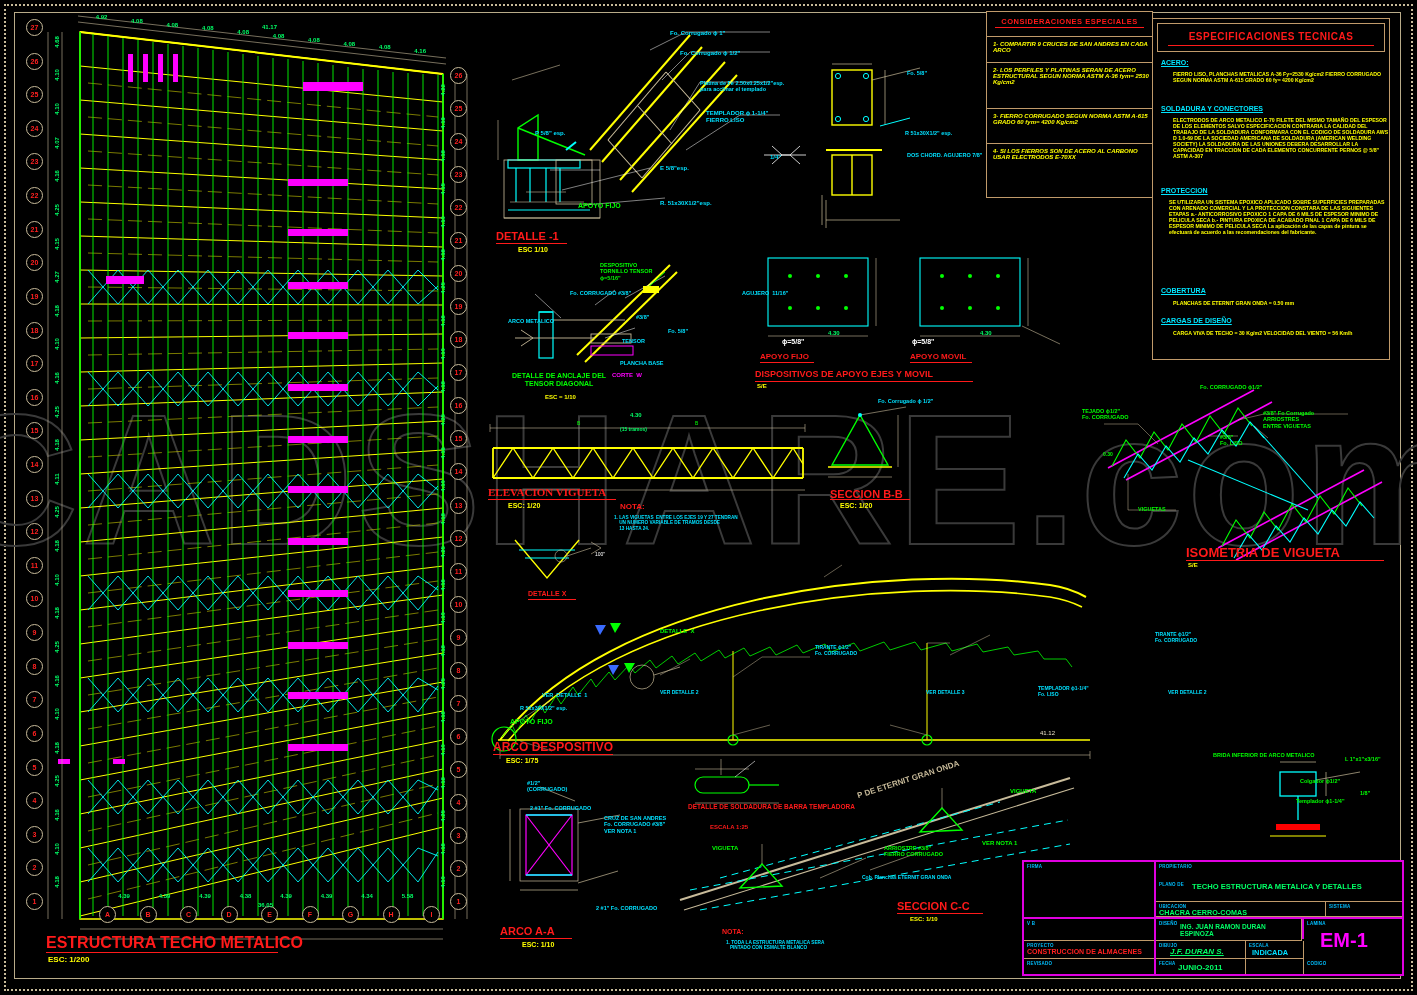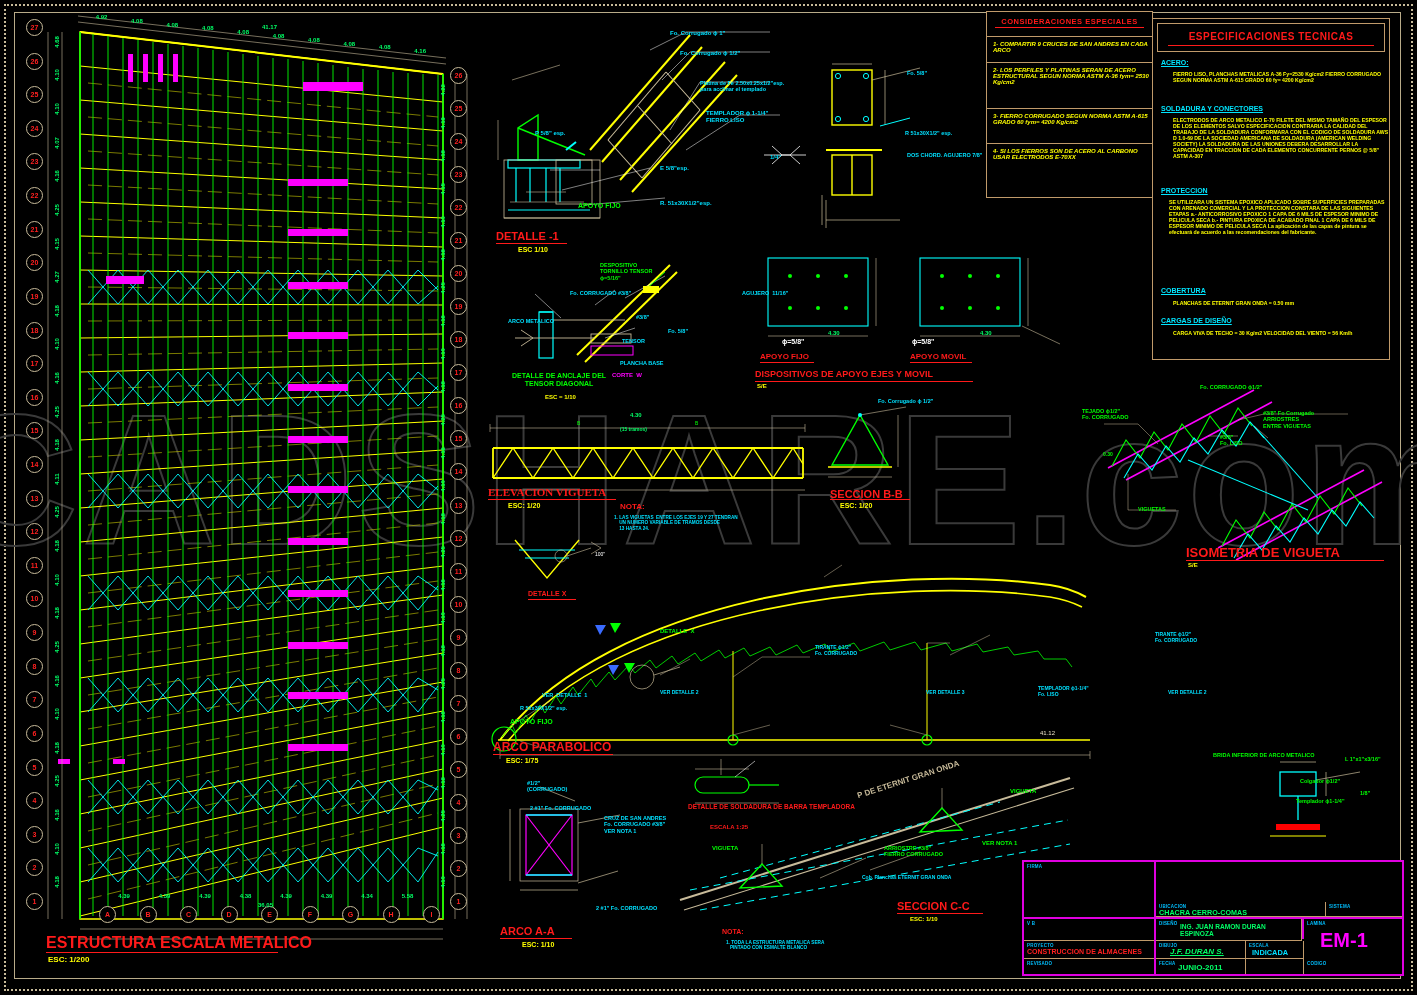--- a/index.html
+++ b/index.html
@@ -238,21 +238,21 @@
       <line x1="437" y1="60" x2="437" y2="905"></line>
       <line x1="449" y1="60" x2="449" y2="905"></line>
     </g>
 
     <g stroke="#c8bb9a" stroke-width="0.6">
       <line x1="62" y1="915" x2="425" y2="915"></line>
       <line x1="62" y1="925" x2="425" y2="925"></line>
     </g>
   </svg>
 
-  <div class="vtitle" style="left:46px;top:934px;font-size:16px;">ESTRUCTURA ESCALA METALICO</div>
+  <div class="vtitle" style="left:46px;top:934px;font-size:16px;">ESTRUCTURA TECHO METALICO</div>
   <div class="vtitle-rule" style="left:46px;top:952px;width:232px;"></div>
   <div class="vscale" style="left:48px;top:955px;font-size:8px;">ESC: 1/200</div>
 
   <svg width="400" height="200" style="left:490px;top:20px;">
 
     <g stroke="#ffff00" stroke-width="2" fill="none">
       <line x1="100" y1="130" x2="200" y2="15"></line>
       <line x1="112" y1="142" x2="212" y2="27"></line>
       <line x1="130" y1="160" x2="235" y2="42"></line>
       <line x1="142" y1="172" x2="247" y2="55"></line>
@@ -577,21 +577,21 @@
   <div class="clabel txt" style="left:660px;top:690px;font-size:5px;">VER DETALLE 2</div>
   <div class="clabel txt" style="left:926px;top:690px;font-size:5px;">VER DETALLE 3</div>
   <div class="clabel txt" style="left:1038px;top:686px;font-size:5px;">TEMPLADOR ϕ1-1/4"
 Fo. LISO</div>
   <div class="clabel txt" style="left:1168px;top:690px;font-size:5px;">VER DETALLE 2</div>
   <div class="clabel txt" style="left:542px;top:692px;font-size:5.5px;">VER  DETALLE  1</div>
   <div class="clabel txt" style="left:520px;top:705px;font-size:5.5px;">R 51x30X1/2" esp.</div>
   <div class="glabel txt" style="left:510px;top:718px;font-size:7px;">APOYO FIJO</div>
   <div class="glabel txt" style="left:660px;top:628px;font-size:6px;">DETALLE  X</div>
   <div class="dimw" style="left:1040px;top:730px;">41.12</div>
-  <div class="vtitle" style="left:493px;top:740px;font-size:12px;">ARCO PARABOLICO</div>
+  <div class="vtitle" style="left:493px;top:740px;font-size:12px;">ARCO DESPOSITIVO</div>
   <div class="vtitle-rule" style="left:493px;top:754px;width:120px;"></div>
   <div class="vscale" style="left:506px;top:757px;font-size:7px;">ESC: 1/75</div>
 
   <svg width="340" height="180" style="left:1068px;top:380px;">
     <g stroke="#ff00ff" stroke-width="1.6" fill="none">
       <line x1="40" y1="88" x2="186" y2="10"></line>
       <line x1="58" y1="100" x2="204" y2="22"></line>
       <line x1="150" y1="168" x2="296" y2="90"></line>
       <line x1="168" y1="180" x2="314" y2="102"></line>
     </g>
@@ -951,20 +951,25 @@
 
     <div class="mline" style="left:0;top:55px;width:378px;height:2px;"></div>
     <div class="mline" style="left:130px;top:0;width:2px;height:55px;"></div>
     <div class="mline" style="left:130px;top:57px;width:2px;height:55px;"></div>
     <div class="mline" style="left:278px;top:57px;width:2px;height:20px;"></div>
 
     <div class="cell" style="left:0;top:0;width:130px;height:55px;border-right:none;border-bottom:none;">
       <div class="hdr">FIRMA</div>
     </div>
 
+    <div class="cell" style="left:132px;top:0;width:246px;height:40px;border-right:none;">
+      <div class="hdr">PROPIETARIO</div>
+      <div class="hdr" style="top:20px;">PLANO  DE</div>
+      <div class="val" style="left:36px;top:20px;font-size:7.6px;color:#00ff66;">TECHO ESTRUCTURA METALICA Y DETALLES</div>
+    </div>
 
     <div class="cell" style="left:132px;top:40px;width:170px;height:15px;">
       <div class="hdr">UBICACION</div>
       <div class="val" style="left:3px;top:6px;font-size:7.2px;color:#00ff66;">CHACRA CERRO-COMAS</div>
     </div>
 
     <div class="cell" style="left:302px;top:40px;width:76px;height:15px;border-right:none;">
       <div class="hdr">SISTEMA</div>
     </div>
 

